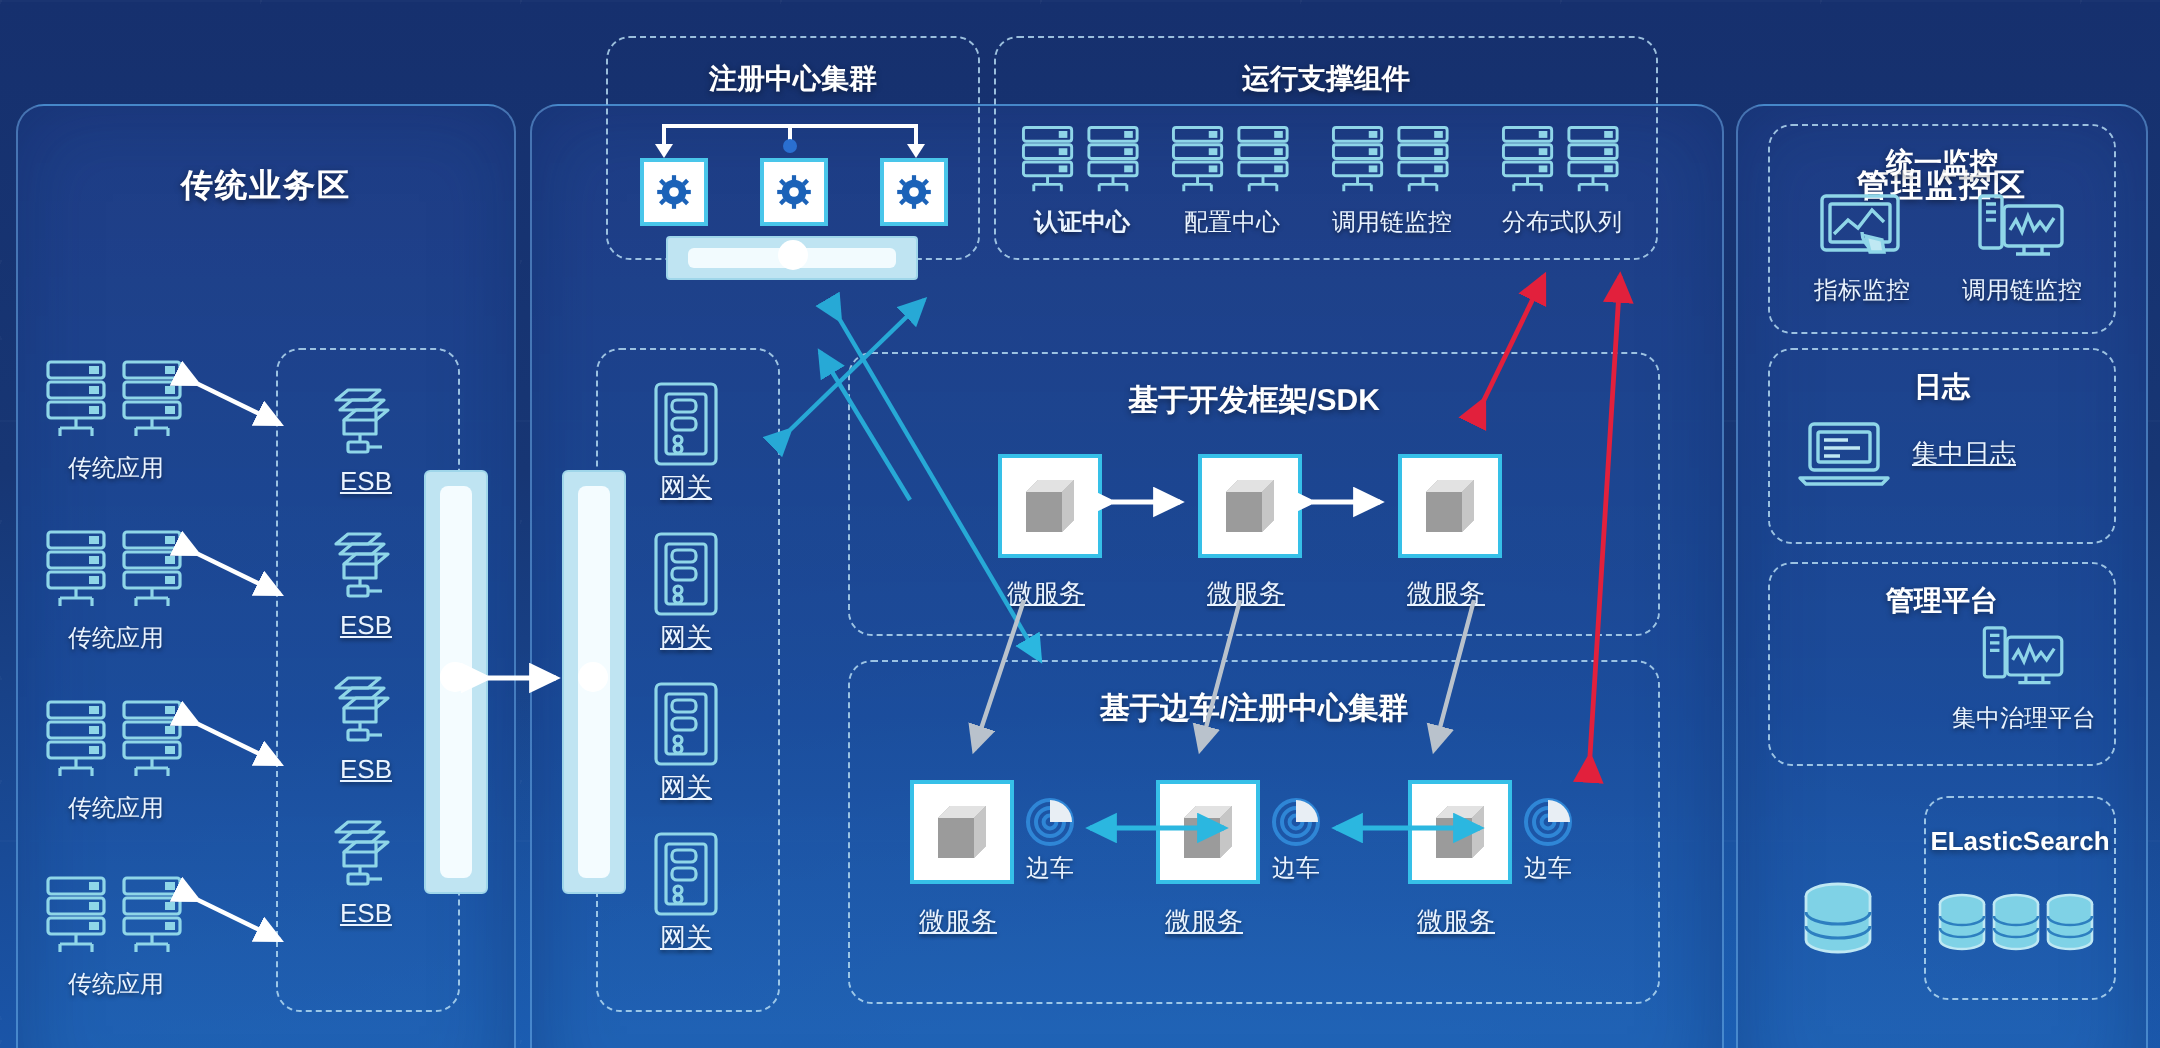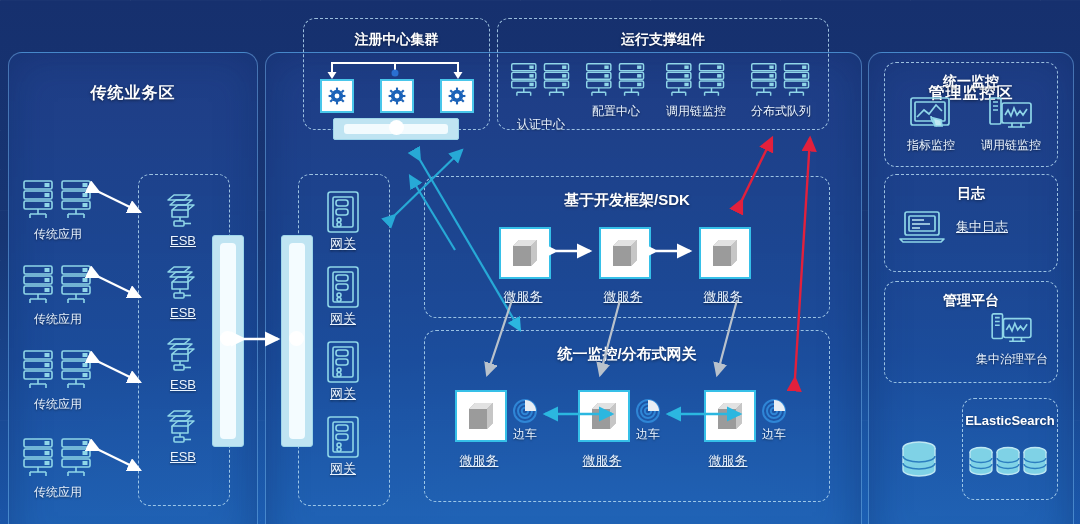--- a/index.html
+++ b/index.html
@@ -416,21 +416,21 @@
             <rect x="2" y="1" width="28" height="8" rx="1.5"></rect>
             <rect x="2" y="11" width="28" height="8" rx="1.5"></rect>
             <rect x="2" y="21" width="28" height="8" rx="1.5"></rect>
         <rect x="22.5" y="3" width="5" height="4" fill="#8fd6e8" stroke="none"></rect>
             <rect x="22.5" y="13" width="5" height="4" fill="#8fd6e8" stroke="none"></rect>
             <rect x="22.5" y="23" width="5" height="4" fill="#8fd6e8" stroke="none"></rect>
         <path d="M16 29 v5 M8 34 h16 M8 34 v4 M24 34 v4"></path>
           </g>
       </g>
     </svg>
-    <div class="cap" style="left:0;top:54px;width:76px;">认证中心</div>
+    <div class="cap" style="left:0;top:41px;width:76px;font-weight:bold;">认证中心</div>
   </div>
 
   <div class="abs" style="left:578px;top:62px;width:76px;height:58px;">
     <svg width="62" height="38" viewBox="0 0 72 42" style="margin-left:7px;">
       <g fill="none" stroke="#8fd6e8" stroke-width="1.7">
         <g>
             <rect x="2" y="1" width="28" height="8" rx="1.5"></rect>
             <rect x="2" y="11" width="28" height="8" rx="1.5"></rect>
             <rect x="2" y="21" width="28" height="8" rx="1.5"></rect>
         <rect x="22.5" y="3" width="5" height="4" fill="#8fd6e8" stroke="none"></rect>
@@ -532,21 +532,21 @@
     <svg width="30" height="30" viewBox="0 0 30 30">
       <polygon points="3,8 9,2 27,2 27,22 21,28 3,28" fill="#a8a8a8"></polygon>
       <polygon points="3,8 9,2 27,2 21,8" fill="#e2e2e2"></polygon>
       <polygon points="3,8 21,8 21,28 3,28" fill="#9b9b9b"></polygon>
       <polygon points="21,8 27,2 27,22 21,28" fill="#c6c6c6"></polygon>
     </svg>
   </div>
   <div class="cap cap-lg" style="left:683px;top:288px;width:80px;">微服务</div>
 
   <div class="dbox" style="left:424px;top:330px;width:404px;height:170px;">
-    <div class="dbox-title" style="top:14px;font-size:15px;">统一监控/分布式网关</div>
+    <div class="dbox-title" style="top:14px;font-size:15px;">基于边车/注册中心集群</div>
   </div>
 
   <div class="mstile" style="left:455px;top:390px;width:48px;height:48px;">
     <svg width="30" height="30" viewBox="0 0 30 30">
       <polygon points="3,8 9,2 27,2 27,22 21,28 3,28" fill="#a8a8a8"></polygon>
       <polygon points="3,8 9,2 27,2 21,8" fill="#e2e2e2"></polygon>
       <polygon points="3,8 21,8 21,28 3,28" fill="#9b9b9b"></polygon>
       <polygon points="21,8 27,2 27,22 21,28" fill="#c6c6c6"></polygon>
     </svg>
   </div>

